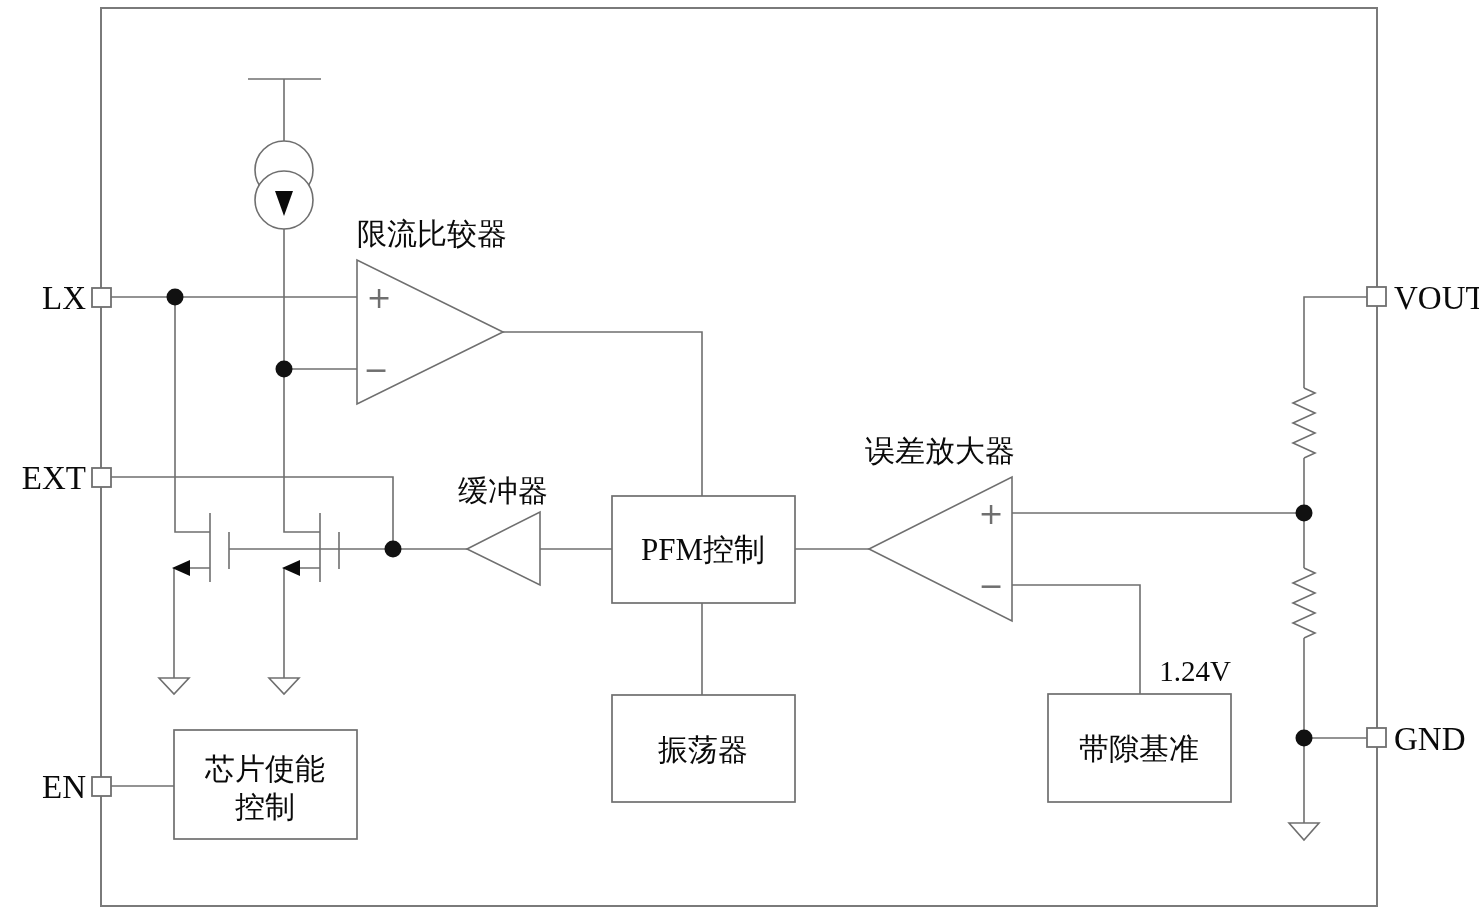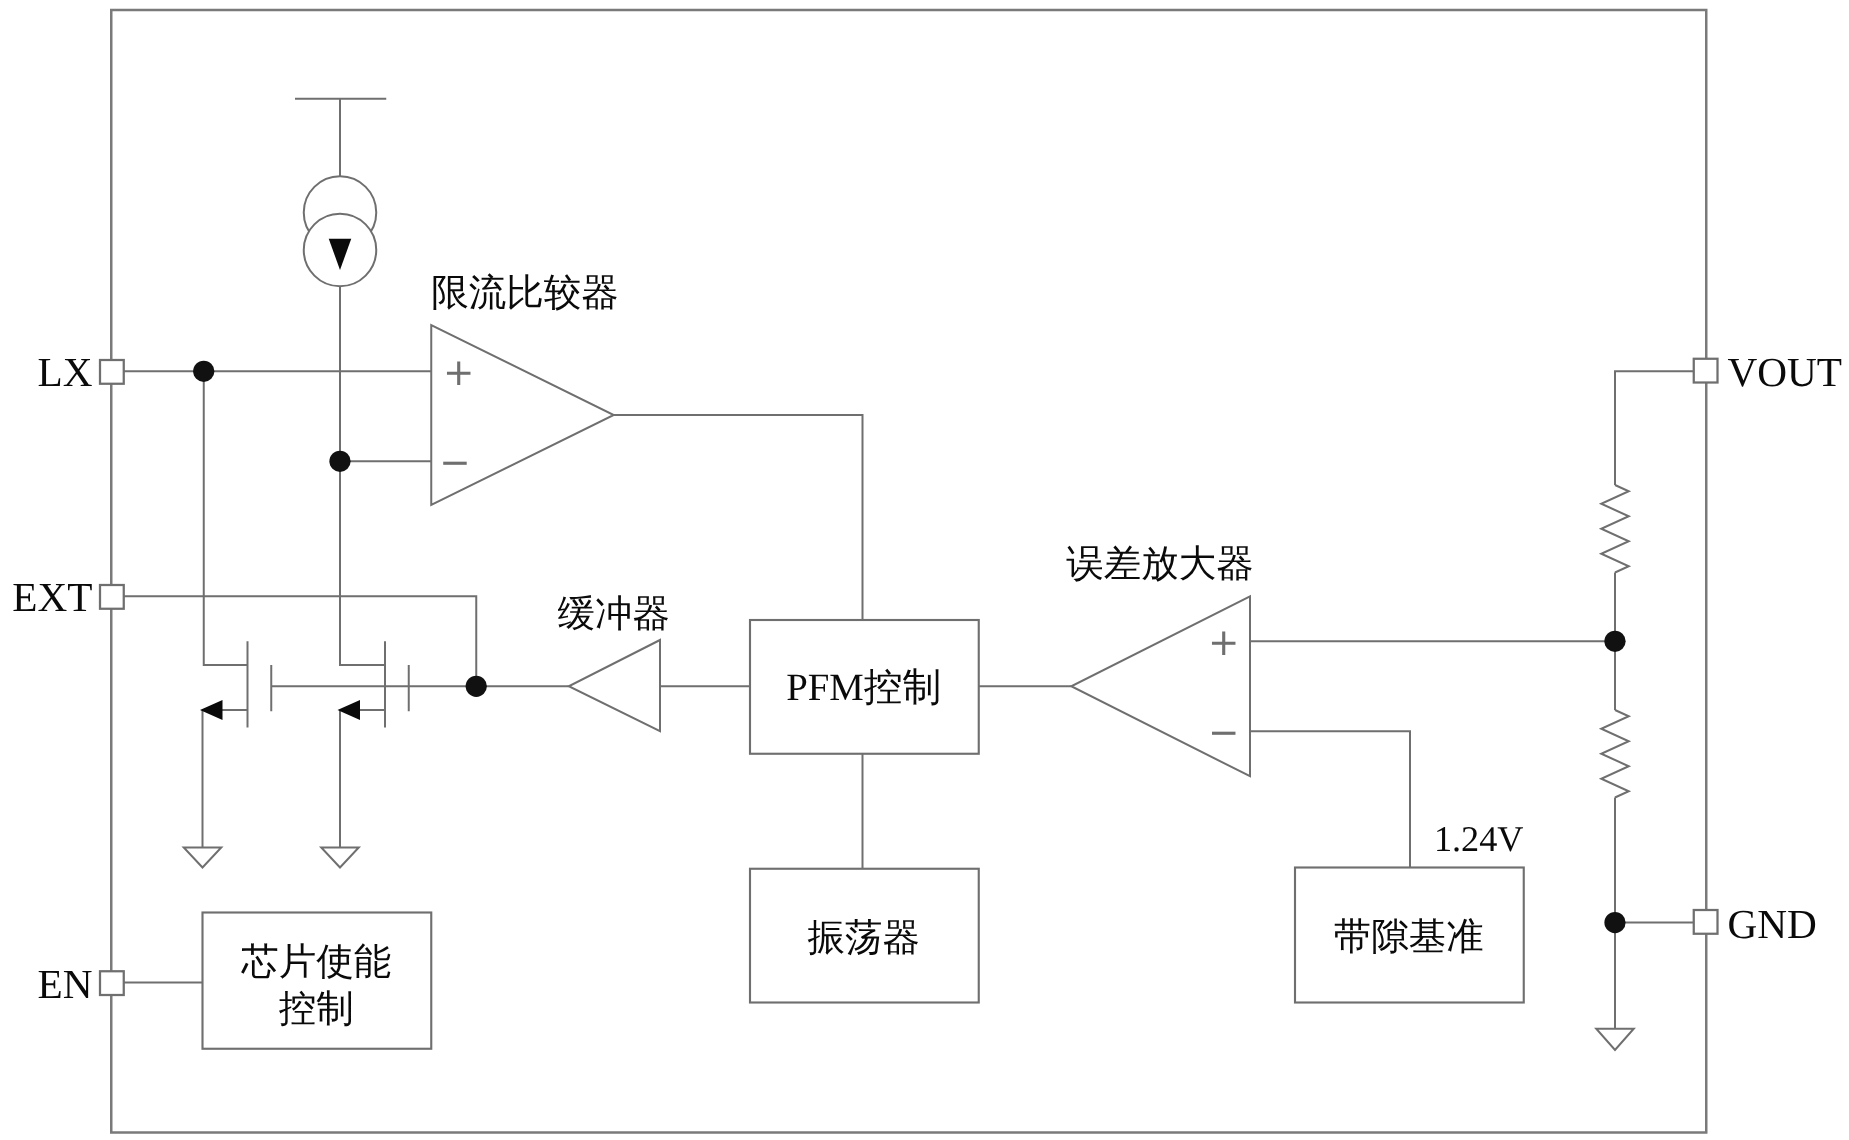--- a/index.html
+++ b/index.html
@@ -2,21 +2,21 @@
 <html style="--wire: #6f6f6f; --border: #7a7a7a; --ink: #0a0a0a; --bg: #ffffff;"><head>
 <meta charset="utf-8">
 <style>
   :root{
     --wire:#6f6f6f;
     --border:#7a7a7a;
     --ink:#0a0a0a;
     --bg:#ffffff;
   }
   html,body{margin:0;padding:0;background:var(--bg);}
-  .stage{width:1446px;height:912px;position:relative;background:var(--bg);}
+  .stage{width:1446px;height:912px;position:relative;background:var(--bg);padding-left:12px;}
   svg{display:block;}
   .wire{stroke:var(--wire);stroke-width:1.6;fill:none;}
   .shape{stroke:var(--wire);stroke-width:1.6;fill:#ffffff;}
   .boundary{stroke:var(--border);stroke-width:2;fill:none;}
   .boxblock{stroke:var(--wire);stroke-width:1.7;fill:#ffffff;}
   .solid{fill:var(--ink);stroke:none;}
   .dot{fill:#111111;stroke:none;}
   .pinsq{fill:#ffffff;stroke:var(--wire);stroke-width:1.8;}
   text{
     font-family:"Liberation Serif","DejaVu Serif",serif;

